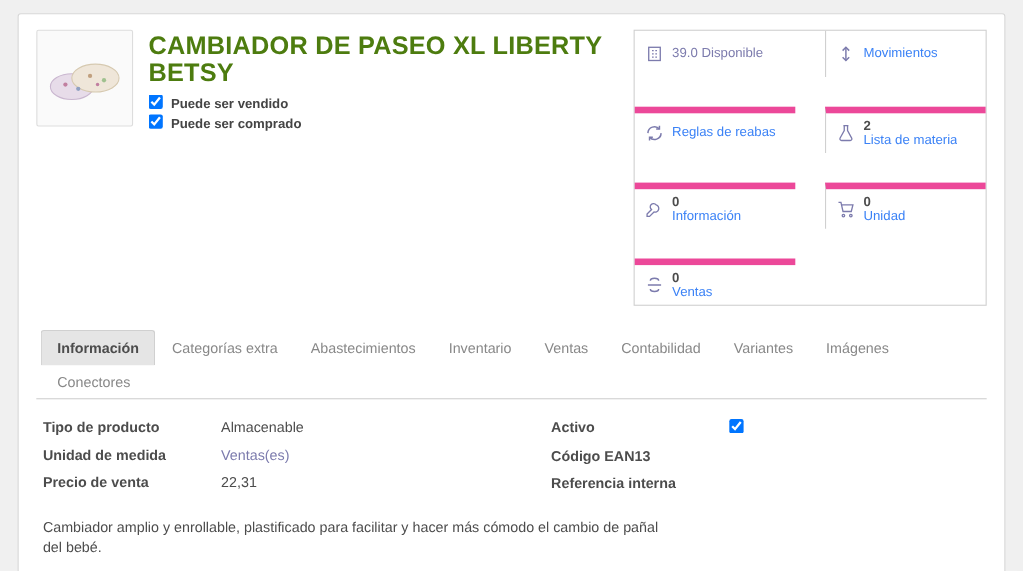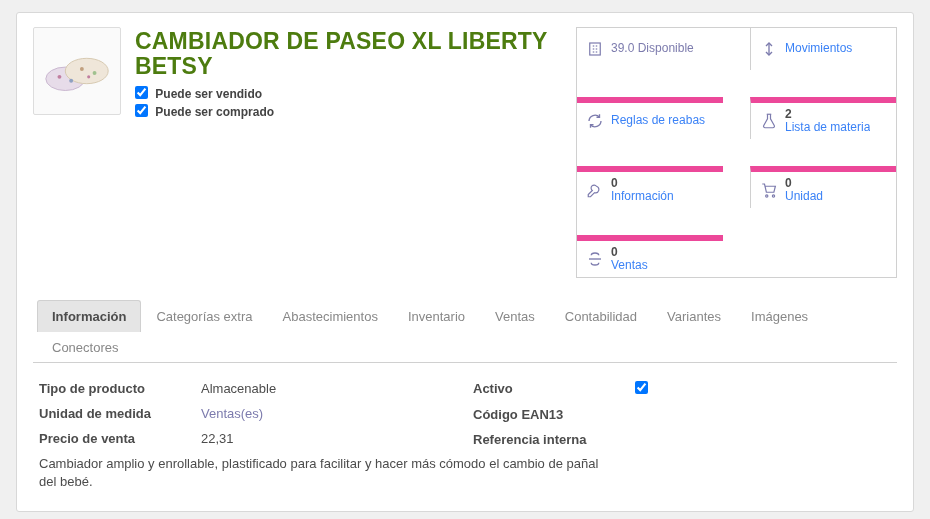--- a/index.html
+++ b/index.html
@@ -95,29 +95,29 @@
     border-radius: 3px 3px 0 0;
   }
   .tab.active {
     color: #4c4c4c;
     font-weight: 700;
     background: #e5e5e5;
     border-color: #d0d0d0;
   }
 
   .tab-content { padding: 18px 6px 0 6px; }
-  .fields-row { display: flex; gap: 14px; justify-content: space-between; }
+  .fields-row { display: flex; gap: 42px; justify-content: space-between; }
   .fields-col { display: grid; grid-template-columns: 152px 1fr; row-gap: 10px; column-gap: 10px; align-content: start; }
   .fields-col.left { flex: 0 0 420px; }
   .fields-col.right { flex: 1; }
   .flabel { font-weight: 700; color: #4c4c4c; font-size: 13px; }
   .fvalue { color: #4c4c4c; font-size: 13px; }
   .fvalue.link { color: #7c7bad; }
   .desc {
-    margin-top: 8px;
+    margin-top: 24px;
     max-width: 560px;
     line-height: 1.4;
     color: #4c4c4c;
   }
 </style>
 </head>
 <body>
 
 <div class="sheet">
 

